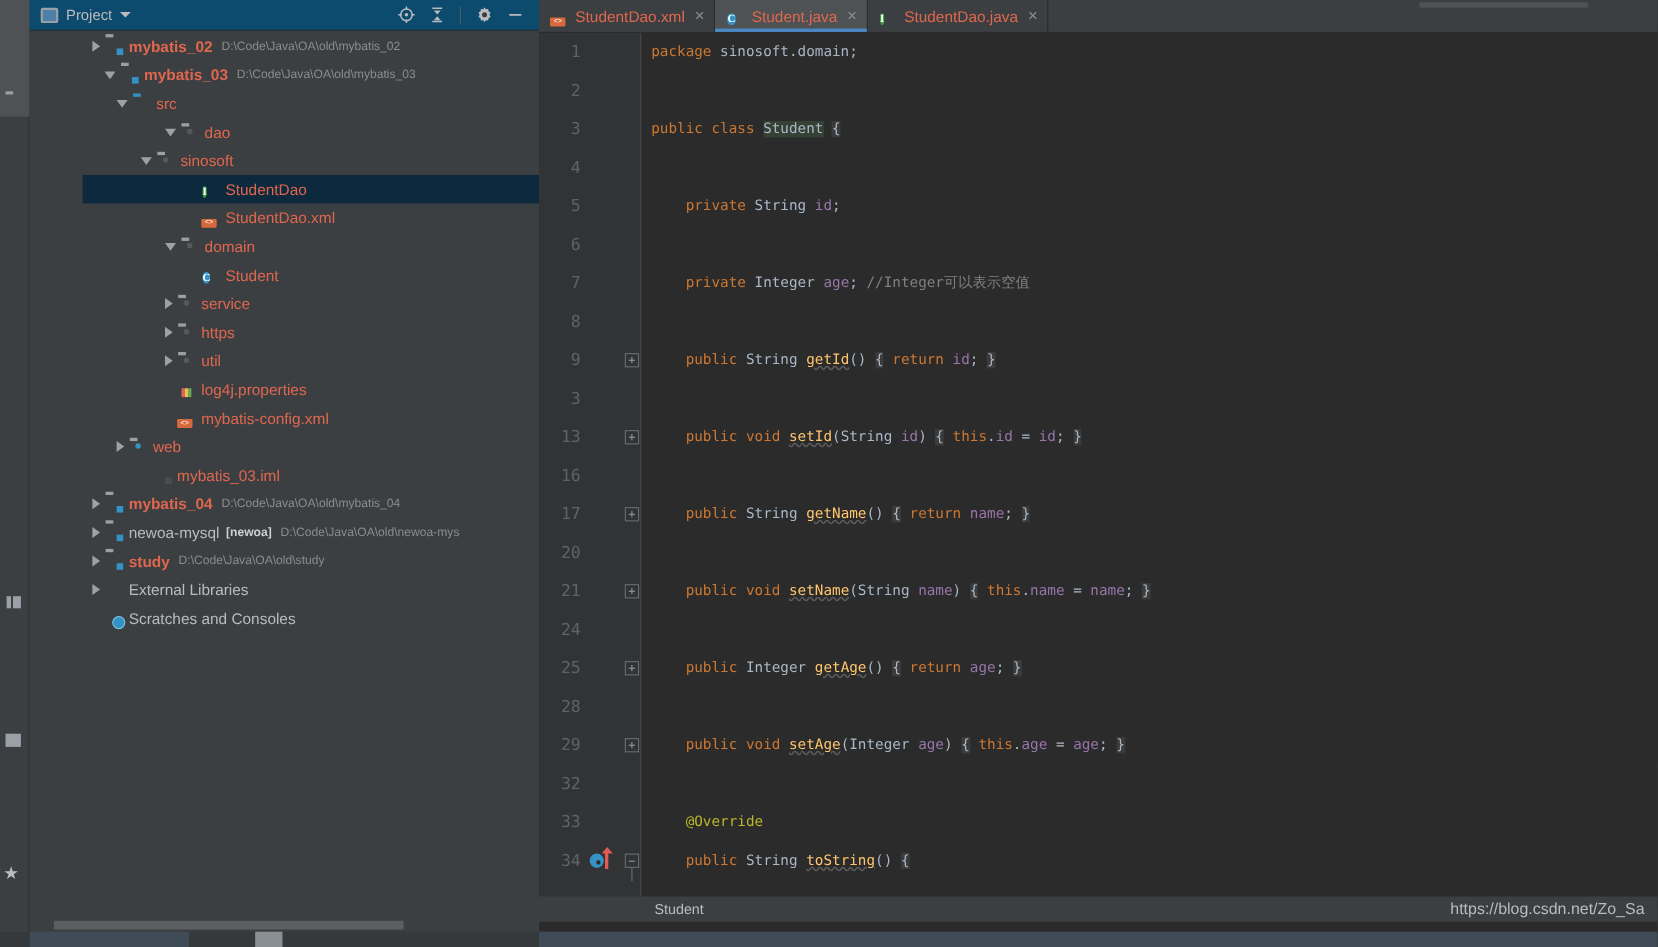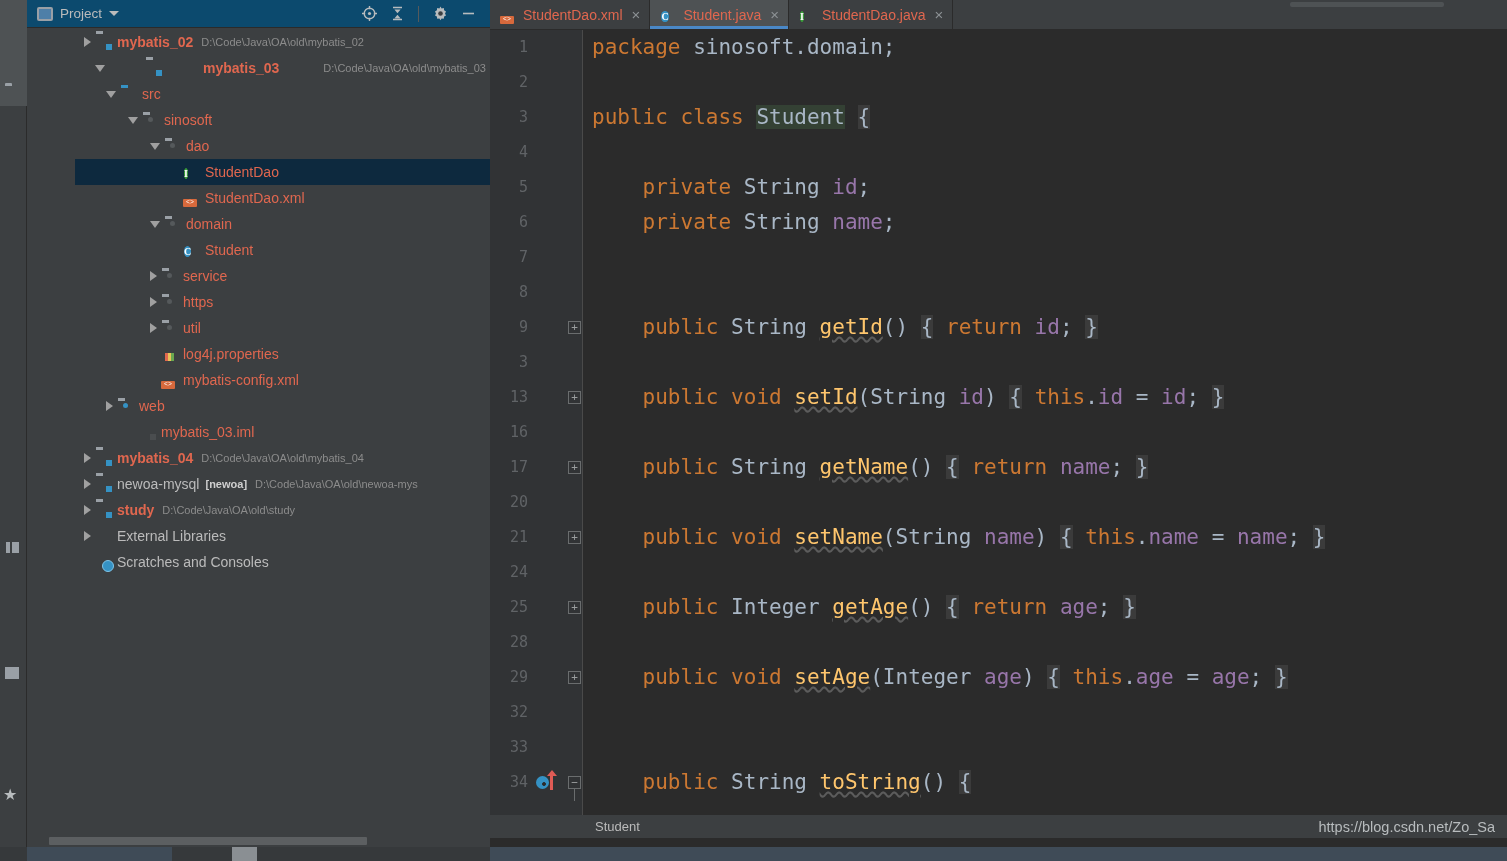--- a/index.html
+++ b/index.html
@@ -193,21 +193,21 @@
     font-family: "DejaVu Sans Mono", monospace;
   }
   .fold {
     position: absolute; left: 78px; top: 11px; width: 13px; height: 13px;
     border: 1px solid #6a6d6e; color: #9a9d9e; font-size: 11px; line-height: 11px;
     text-align: center; font-family:"DejaVu Sans Mono", monospace;
   }
   .foldline { position:absolute; left:84px; top:24px; width:1px; height:12px; background:#6a6d6e; }
   .ctext {
     position: absolute; left: 102px; top: 0; right: 0; height: 35px;
-    line-height: 35px; font-family: "DejaVu Sans Mono", monospace; font-size: 21px;
+    line-height: 35px; font-family: "DejaVu Sans Mono", monospace; font-size: 13px;
     white-space: pre; color: #a9b7c6;
   }
   .kw  { color: #cc7832; }
   .typ { color: #a9b7c6; }
   .fld { color: #9876aa; }
   .mth { color: #ffc66d; text-decoration: underline; text-decoration-color:#5c5c5c; text-decoration-style: wavy;}
   .cmt { color: #808080; }
   .ann { color: #bbb529; }
   .hl  { background: #3b3b3b; }
   .selword { background: #344134; }
@@ -317,40 +317,40 @@
       </span>
     </div>
 
     <div class="tree" id="tree">
         <div class="trow" style="padding-left: 9px;">
           <span class="arrow right"></span>
           <span class="ic"><span class="ic-module"></span></span>
           <span class="tlabel bold">mybatis_02</span>
           <span class="tpath">D:\Code\Java\OA\old\mybatis_02</span>
         </div>
-        <div class="trow" style="padding-left: 20px; justify-content: space-between;">
+        <div class="trow" style="padding-left: 20px;">
           <span class="arrow down"></span>
           <span class="ic"><span class="ic-module"></span></span>
           <span class="tlabel bold">mybatis_03</span>
           <span class="tpath">D:\Code\Java\OA\old\mybatis_03</span>
         </div>
         <div class="trow" style="padding-left: 31px;">
           <span class="arrow down"></span>
           <span class="ic"><span class="ic-srcfolder"></span></span>
           <span class="tlabel">src</span>
         </div>
+        <div class="trow" style="padding-left: 75px;">
+          <span class="arrow down"></span>
+          <span class="ic"><span class="ic-pkg"></span></span>
+          <span class="tlabel">dao</span>
+        </div>
         <div class="trow" style="padding-left: 53px;">
           <span class="arrow down"></span>
           <span class="ic"><span class="ic-pkg"></span></span>
           <span class="tlabel">sinosoft</span>
-        </div>
-        <div class="trow" style="padding-left: 75px;">
-          <span class="arrow down"></span>
-          <span class="ic"><span class="ic-pkg"></span></span>
-          <span class="tlabel">dao</span>
         </div>
         <div class="trow selected" style="padding-left: 97px;">
           <span class="arrow none"></span>
           <span class="ic"><span class="ic-interface">I</span></span>
           <span class="tlabel">StudentDao</span>
         </div>
         <div class="trow" style="padding-left: 97px;">
           <span class="arrow none"></span>
           <span class="ic"><span class="ic-xml"></span></span>
           <span class="tlabel">StudentDao.xml</span>
@@ -475,24 +475,24 @@
           <div class="cline">
             <span class="lnum">4</span>
             <span class="ctext"></span>
           </div>
           <div class="cline">
             <span class="lnum">5</span>
             <span class="ctext">    <span class="kw">private</span> <span class="typ">String</span> <span class="fld">id</span>;</span>
           </div>
           <div class="cline">
             <span class="lnum">6</span>
-            <span class="ctext">    <span class="kw">private</span> <span class="typ">String</span> <span class="fld">name</span>;</span>
           </div>
           <div class="cline">
             <span class="lnum">7</span>
+            <span class="ctext">    <span class="kw">private</span> <span class="typ">Integer</span> <span class="fld">age</span>; <span class="cmt">//Integer可以表示空值</span></span>
           </div>
           <div class="cline">
             <span class="lnum">8</span>
             <span class="ctext"></span>
           </div>
           <div class="cline">
             <span class="lnum">9</span>
             <span class="fold">+</span>
             <span class="ctext">    <span class="kw">public</span> <span class="typ">String</span> <span class="mth">getId</span>() <span class="hl">{</span> <span class="kw">return</span> <span class="fld">id</span>; <span class="hl">}</span></span>
           </div>
@@ -540,20 +540,21 @@
             <span class="lnum">29</span>
             <span class="fold">+</span>
             <span class="ctext">    <span class="kw">public</span> <span class="kw">void</span> <span class="mth">setAge</span>(<span class="typ">Integer</span> <span class="fld">age</span>) <span class="hl">{</span> <span class="kw">this</span>.<span class="fld">age</span> = <span class="fld">age</span>; <span class="hl">}</span></span>
           </div>
           <div class="cline">
             <span class="lnum">32</span>
             <span class="ctext"></span>
           </div>
           <div class="cline">
             <span class="lnum">33</span>
+            <span class="ctext"><span class="ann">    @Override</span></span>
           </div>
           <div class="cline">
             <span class="lnum">34</span>
             <span class="gutter-mark">
               <span class="ov-dot"></span>
               <span class="ov-arrow"></span>
             </span>
             <span class="fold">−</span>
             <span class="foldline"></span>
             <span class="ctext">    <span class="kw">public</span> <span class="typ">String</span> <span class="mth">toString</span>() <span class="hl">{</span></span>

